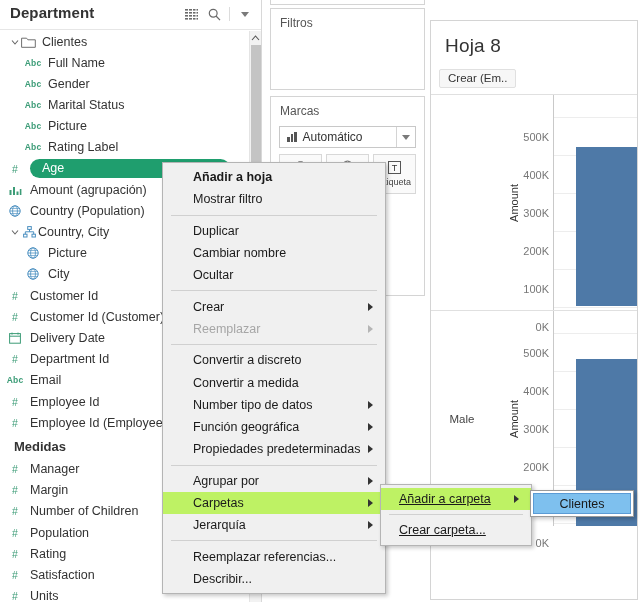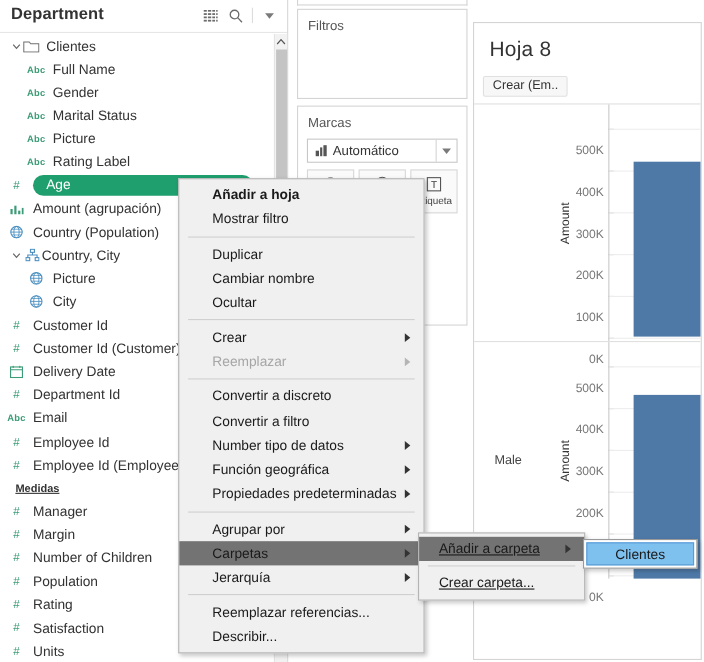--- a/index.html
+++ b/index.html
@@ -68,21 +68,21 @@
     width: 13px; min-width: 13px; margin-left: 8px; color: #666; font-size: 9px;
     display: flex; align-items: center; justify-content: center;
   }
 
   .pill-green {
     background: #1f9e6e; color: #ffffff; border-radius: 11px;
     padding: 2px 12px 3px 12px; font-size: 12.5px; line-height: 14px;
     min-width: 200px; display: inline-block;
   }
   .sect-title {
-    font-size: 10px; font-weight: bold; color: #333; padding: 6px 0 4px 14px; text-decoration: underline;
+    font-size: 13px; font-weight: bold; color: #333; padding: 6px 0 4px 14px;
   }
 
   
   .vscroll {
     position: absolute; right: 0; top: 31px; width: 12px; bottom: 0;
     background: #f2f2f2; border-left: 1px solid #e4e4e4;
   }
   .vs-arrow {
     height: 13px; display: flex; align-items: center; justify-content: center;
     color: #666; font-size: 8px; background: #f2f2f2;
@@ -173,21 +173,21 @@
     box-shadow: 2px 2px 4px rgba(0,0,0,.22); font-size: 12.5px; color: #1a1a1a;
     padding: 3px 0;
   }
   .ctx-main { left: 162px; top: 162px; width: 224px; }
   .mi {
     position: relative; height: 22.3px; display: flex; align-items: center;
     padding-left: 30px; color: #1a1a1a; white-space: nowrap; cursor: default;
   }
   .mi.bold { font-weight: bold; }
   .mi.dim { color: #a6a6a6; }
-  .mi.hl { background: #737373; text-align: center; }
+  .mi.hl { background: #bef264; text-align: center; }
   .mi .sub-arrow {
     position: absolute; right: 12px; width: 0; height: 0;
     border-top: 4px solid transparent; border-bottom: 4px solid transparent;
     border-left: 5px solid #333;
   }
   .mi.dim .sub-arrow { border-left-color: #b5b5b5; }
   .msep { height: 1px; background: #d0d0d0; margin: 4px 8px; }
 
   .ctx-sub { left: 380px; top: 484px; width: 152px; }
   .ctx-sub .mi { padding-left: 18px; text-decoration: underline; }
@@ -569,21 +569,21 @@
     </div>
     <div class="mi dim">
       <span>Reemplazar</span>
       <span class="sub-arrow"></span>
     </div>
     <div class="msep"></div>
     <div class="mi">
       <span>Convertir a discreto</span>
     </div>
     <div class="mi">
-      <span>Convertir a filtro</span>
+      <span>Convertir a medida</span>
     </div>
     <div class="mi">
       <span>Number tipo de datos</span>
       <span class="sub-arrow"></span>
     </div>
     <div class="mi">
       <span>Función geográfica</span>
       <span class="sub-arrow"></span>
     </div>
     <div class="mi">

